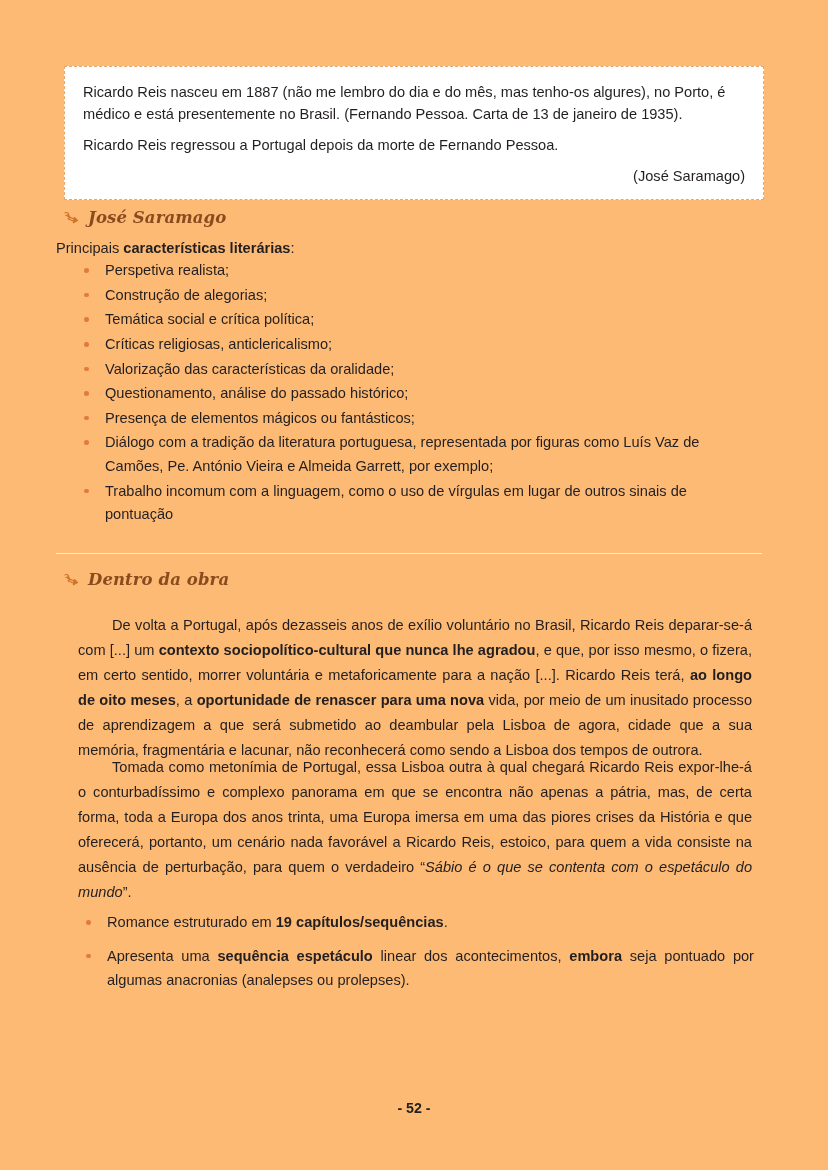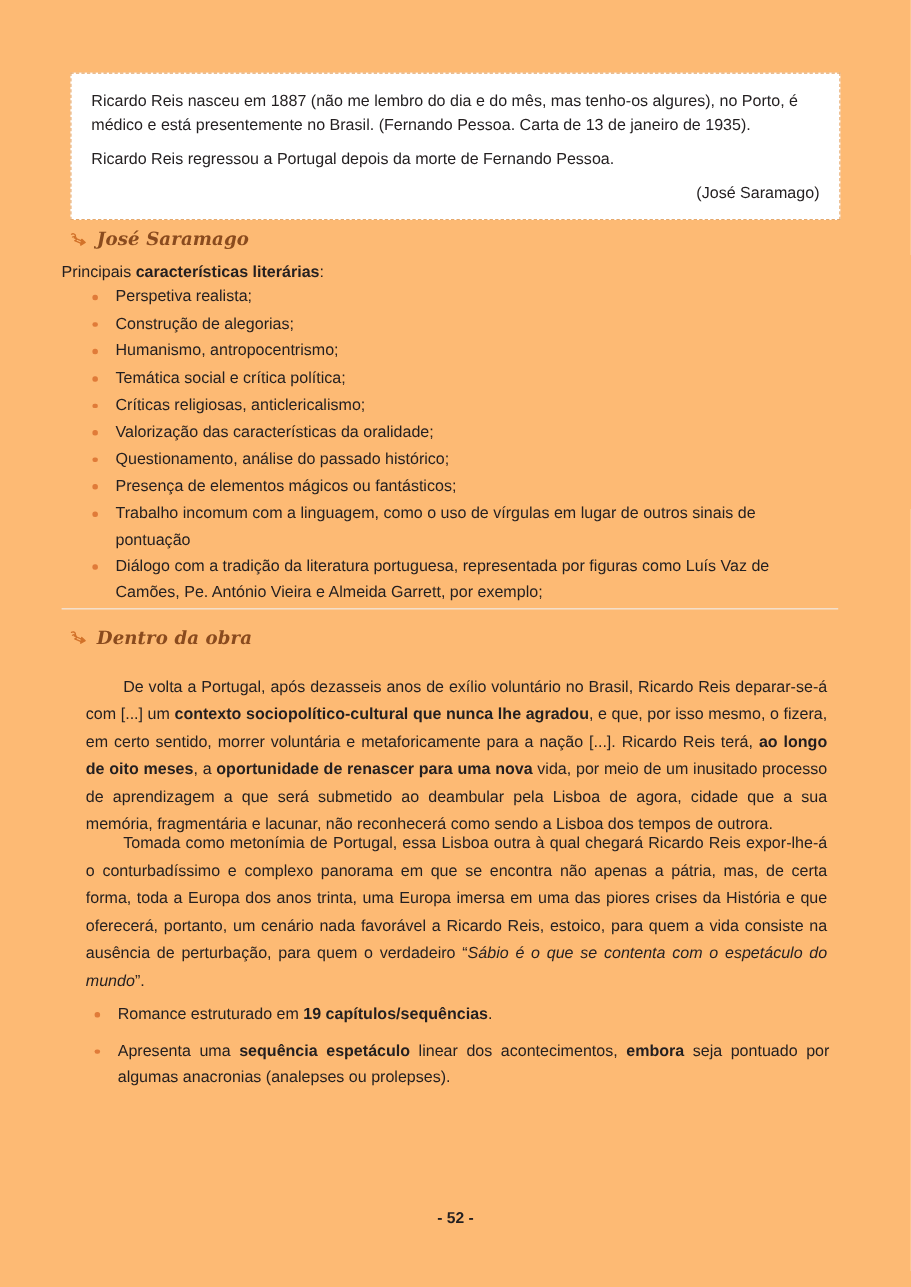--- a/index.html
+++ b/index.html
@@ -172,42 +172,39 @@
   </div>
 
   <ul class="bullet-list list-tight" style="left:76px; top:259px; width:668px;">
     <li class="bullet-item">
       <span>Perspetiva realista;</span>
     </li>
     <li class="bullet-item">
       <span>Construção de alegorias;</span>
     </li>
     <li class="bullet-item">
-      <span>Humanismo, antropocentrismo;</span>
-    </li>
-    <li class="bullet-item">
       <span>Temática social e crítica política;</span>
     </li>
     <li class="bullet-item">
       <span>Críticas religiosas, anticlericalismo;</span>
     </li>
     <li class="bullet-item">
       <span>Valorização das características da oralidade;</span>
     </li>
     <li class="bullet-item">
       <span>Questionamento, análise do passado histórico;</span>
     </li>
     <li class="bullet-item">
       <span>Presença de elementos mágicos ou fantásticos;</span>
     </li>
     <li class="bullet-item">
+      <span>Diálogo com a tradição da literatura portuguesa, representada por figuras como Luís Vaz de Camões, Pe. António Vieira e Almeida Garrett, por exemplo;</span>
+    </li>
+    <li class="bullet-item">
       <span>Trabalho incomum com a linguagem, como o uso de vírgulas em lugar de outros sinais de pontuação</span>
-    </li>
-    <li class="bullet-item">
-      <span>Diálogo com a tradição da literatura portuguesa, representada por figuras como Luís Vaz de Camões, Pe. António Vieira e Almeida Garrett, por exemplo;</span>
     </li>
   </ul>
 
   <div class="faint-rule" style="left:56px; top:553px; width:706px;"></div>
 
   <div class="section-heading" style="left:62px; top:570px;">
     <span class="manicule">
       <svg viewBox="0 0 24 24" fill="none" stroke="currentColor" stroke-width="1.6" stroke-linecap="round" stroke-linejoin="round" aria-hidden="true">
         <path d="M4 5.2 C5.6 4.2 7.6 4.6 8.4 6.1 C9.1 7.4 8.6 8.9 7.4 9.6" fill="none"></path>
         <path d="M5.2 8.6 C6.8 7.6 8.8 8.0 9.6 9.5 C10.3 10.8 9.8 12.3 8.6 13.0" fill="none"></path>

